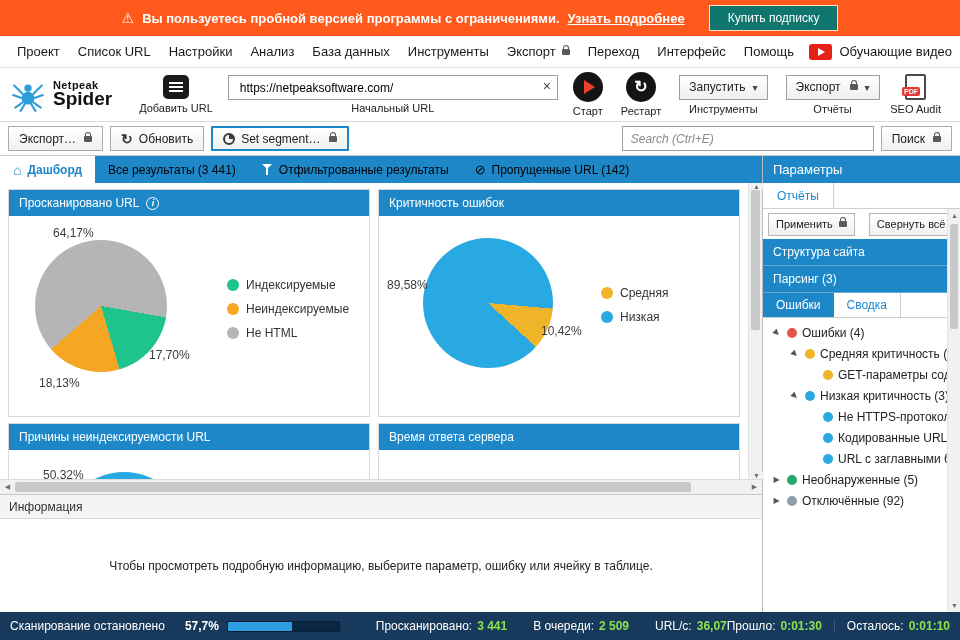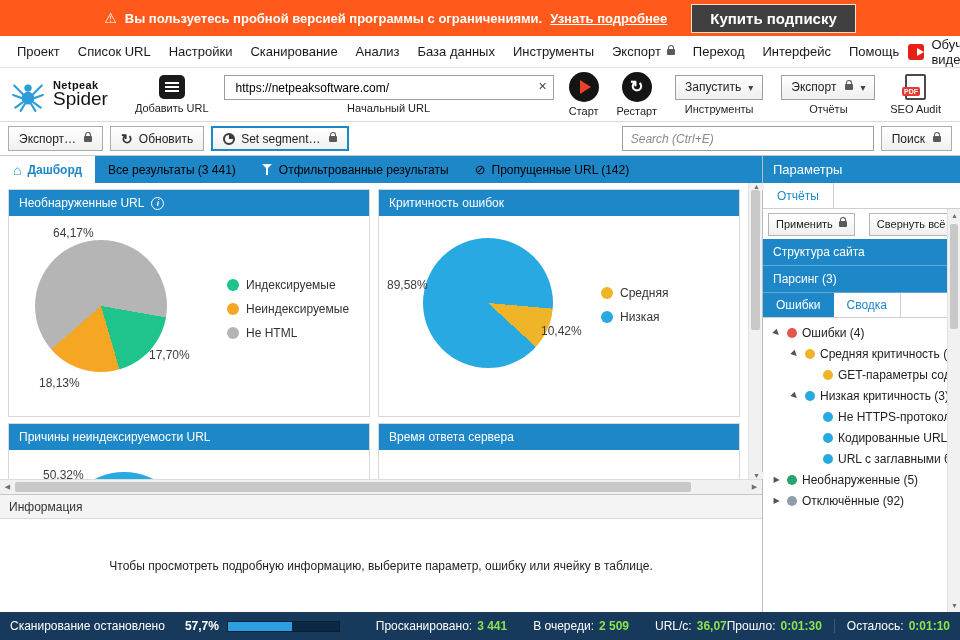--- a/index.html
+++ b/index.html
@@ -5,35 +5,35 @@
   *{box-sizing:border-box;margin:0;padding:0}
   html,body{width:960px;height:640px;overflow:hidden}
   body{font-family:"Liberation Sans",sans-serif;font-size:12px;color:#222;background:#fff}
   .app{width:960px;height:640px;display:flex;flex-direction:column}
 
   
   .banner{flex:0 0 36px;background:#FF5A1C;color:#fff;display:flex;align-items:center;justify-content:center;gap:8px;font-size:13px}
   .banner .warn{font-size:14px}
   .banner b{font-weight:700}
   .banner .trial-link{font-weight:700;text-decoration:underline;cursor:pointer}
-  .buy-btn{margin-left:16px;padding:5px 18px;background:#404040;border:1px solid #FFDCC7;color:#fff;font-weight:700;font-size:15px;cursor:pointer}
+  .buy-btn{margin-left:16px;padding:5px 18px;background:#0f766e;border:1px solid #FFDCC7;color:#fff;font-weight:400;font-size:12px;cursor:pointer}
 
   
   .menubar{flex:0 0 32px;background:#fff;border-bottom:1px solid #E3E3E3;display:flex;align-items:center;padding:0 8px;font-size:13px;color:#1a1a1a}
   .menu-item{padding:5px 9px;cursor:pointer;display:flex;align-items:center;gap:4px;white-space:nowrap}
   .menubar .sp{flex:1}
   .video-link{display:flex;align-items:center;gap:7px;cursor:pointer}
   .yt-icon{width:23px;height:16px;background:#E62117;border-radius:3px;position:relative}
   .yt-icon::after{content:"";position:absolute;left:9px;top:4px;border-left:7px solid #fff;border-top:4px solid transparent;border-bottom:4px solid transparent}
 
   
   .toolbar{flex:0 0 54px;background:#fff;border-bottom:1px solid #D8D8D8;display:flex;align-items:center;padding:0 10px}
   .brand{display:flex;align-items:center;gap:7px;margin-right:18px}
   .brand-name div.t{font-size:11px;font-weight:700;letter-spacing:.4px;color:#111}
-  .brand-name div.b{font-size:19px;font-weight:400;color:#111;margin-top:-3px}
+  .brand-name div.b{font-size:19px;font-weight:700;color:#111;margin-top:-3px}
   .tool{display:flex;flex-direction:column;align-items:center;gap:3px;margin:0 9px;cursor:pointer}
   .tool .cap{font-size:11px;color:#222;white-space:nowrap}
   .add-icon{width:26px;height:24px;background:#1a1a1a;border-radius:5px;position:relative}
   .add-icon::after{content:"";position:absolute;left:6px;top:7px;width:14px;height:2px;background:#fff;box-shadow:0 4px 0 #fff,0 8px 0 #fff}
   .url-group{display:flex;flex-direction:column;align-items:center;gap:2px;margin:0 6px}
   .url-wrap{position:relative;width:330px}
   .url-input{width:330px;height:25px;border:1px solid #9e9e9e;padding:0 24px 0 11px;font-size:12px;font-family:inherit}
   .clear-x{position:absolute;right:7px;top:4px;color:#444;font-size:14px;cursor:pointer;line-height:1}
   .circle-btn{width:30px;height:30px;border-radius:50%;background:#141414;display:flex;align-items:center;justify-content:center}
   .play-tri{margin-left:3px;width:0;height:0;border-left:11px solid #E8402A;border-top:7px solid transparent;border-bottom:7px solid transparent}
@@ -133,21 +133,20 @@
     <span class="warn">⚠</span>
     <b>Вы пользуетесь пробной версией программы с ограничениями.</b>
     <span class="trial-link">Узнать подробнее</span>
     <button class="buy-btn">Купить подписку</button>
   </div>
 
   <div class="menubar">
     <span class="menu-item">Проект</span>
     <span class="menu-item">Список URL</span>
     <span class="menu-item">Настройки</span>
-    <span class="menu-item">Сканирование</span>
     <span class="menu-item">Анализ</span>
     <span class="menu-item">База данных</span>
     <span class="menu-item">Инструменты</span>
     <span class="menu-item">
         <span>Экспорт</span>
         <span class="lock-icon"></span>
       </span>
     <span class="menu-item">Переход</span>
     <span class="menu-item">Интерфейс</span>
     <span class="menu-item">Помощь</span>
@@ -266,21 +265,21 @@
         <span class="tab">
           <span class="blocked-glyph">⊘</span>
           <span>Пропущенные URL (142)</span>
         </span>
       </div>
 
       <div class="charts">
 
         <div class="card">
           <div class="card-h">
-            <span>Необнаруженные URL</span>
+            <span>Просканировано URL</span>
             <span class="info-i">i</span>
           </div>
           <div class="card-b">
             <div class="pie" style="left: 26px; top: 24px; width: 132px; height: 132px; background: conic-gradient(from 100deg, rgb(30, 196, 140) 0deg, rgb(30, 196, 140) 63.72deg, rgb(245, 166, 35) 63.72deg, rgb(245, 166, 35) 128.988deg, rgb(181, 181, 181) 128.988deg, rgb(181, 181, 181) 360deg);"></div>
             <span class="pct" style="left:44px;top:10px">64,17%</span>
             <span class="pct" style="left:140px;top:132px">17,70%</span>
             <span class="pct" style="left:30px;top:160px">18,13%</span>
             <div class="legend" style="left:218px;top:62px">
               <span class="legend-item">
                 <span class="dot" style="background-color: rgb(30, 196, 140);"></span>

